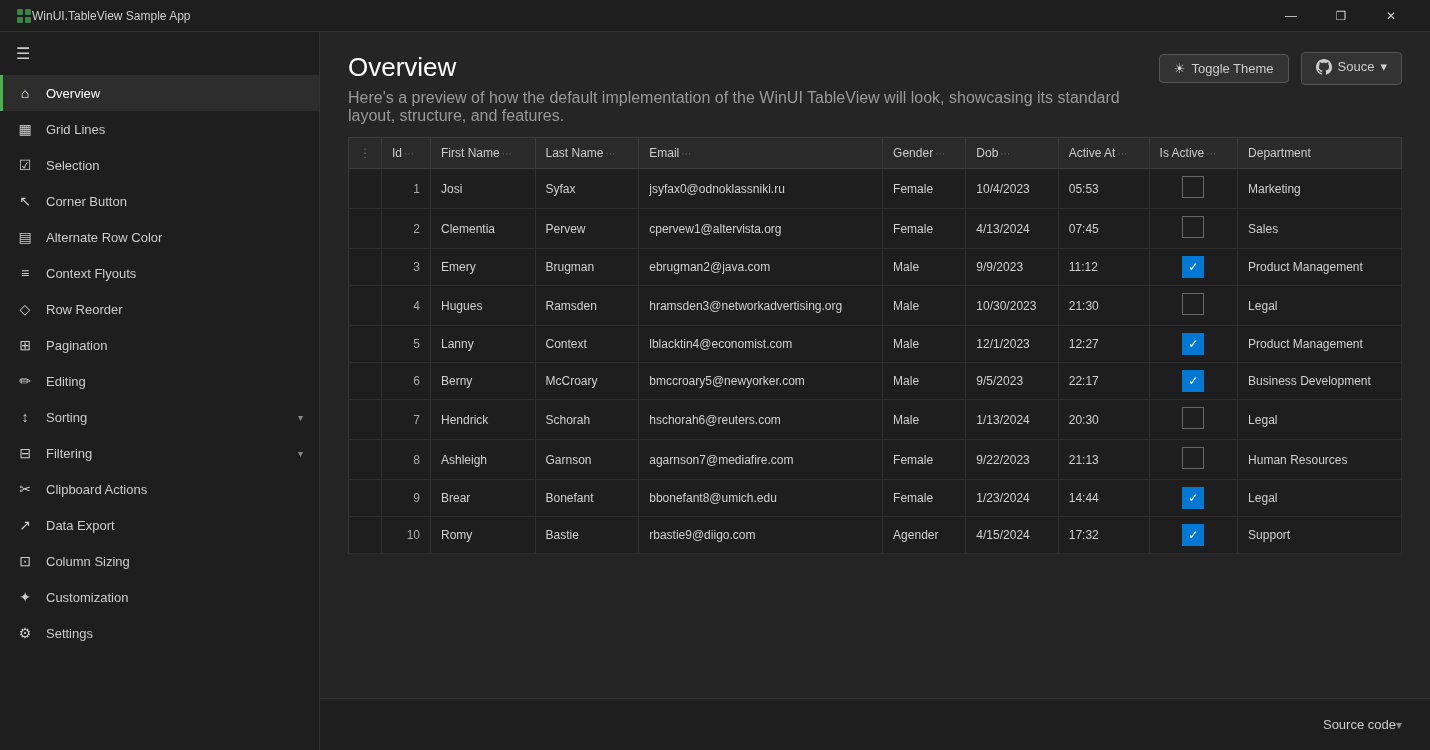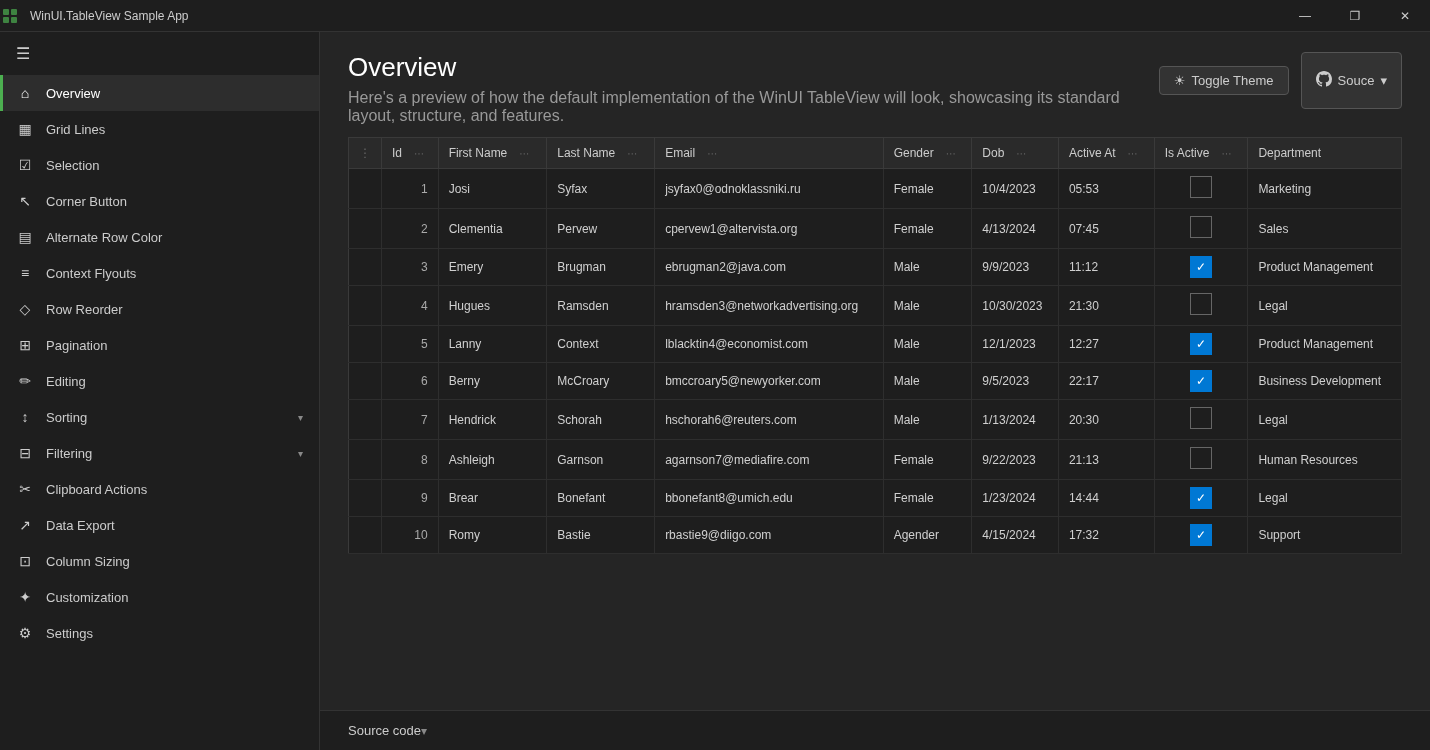--- a/index.html
+++ b/index.html
@@ -13,22 +13,22 @@
       overflow: hidden;
       display: flex;
       flex-direction: column;
     }
     
     .titlebar {
       height: 32px;
       background: #1e1e1e;
       display: flex;
       align-items: center;
-      padding: 0 2px;
-      gap: 12px;
+      padding: 0 16px;
+      gap: 0;
       flex-shrink: 0;
       border-bottom: 1px solid #333;
     }
     .titlebar-icon {
       width: 16px;
       height: 16px;
       opacity: 0.7;
     }
     .titlebar-title {
       font-size: 12px;
@@ -150,26 +150,26 @@
       background: #333;
       border: 1px solid #555;
       color: #ccc;
       padding: 6px 14px;
       border-radius: 4px;
       cursor: pointer;
       font-size: 13px;
     }
     .source-btn {
       display: flex;
-      align-items: center;
+      align-items: flex-start;
       gap: 6px;
       background: #333;
       border: 1px solid #555;
       color: #ccc;
-      padding: 18px 14px;
+      padding: 6px 14px;
       border-radius: 4px;
       cursor: pointer;
       font-size: 13px;
     }
 
     
     .table-container {
       flex: 1;
       overflow: auto;
       margin: 0 28px;
@@ -190,21 +190,21 @@
       color: #ccc;
       font-weight: 400;
       font-size: 12px;
       border-right: 1px solid #3a3a3a;
       white-space: nowrap;
       position: relative;
     }
     .data-table th .col-header {
       display: flex;
       align-items: center;
-      gap: 10px;
+      gap: 0;
     }
     .col-dots {
       color: #666;
       font-size: 10px;
       margin-left: 2px;
     }
     .data-table td {
       padding: 7px 10px;
       border-right: 1px solid #2e2e2e;
       border-bottom: 1px solid #2e2e2e;
@@ -229,27 +229,27 @@
       font-size: 12px;
     }
     .row-dots-col {
       width: 24px;
       color: #555;
       text-align: center;
     }
 
     
     .source-bar {
-      height: 40px;
+      height: 52px;
       background: #1e1e1e;
       border-top: 1px solid #333;
       display: flex;
       align-items: center;
       padding: 0 28px;
-      justify-content: flex-start;
+      justify-content: flex-end;
       flex-shrink: 0;
       margin: 0;
     }
     .source-bar-label { color: #ccc; font-size: 13px; }
     .source-bar-chevron { color: #888; font-size: 12px; }
   </style>
 </head>
 <body>
 
 <div class="titlebar">

